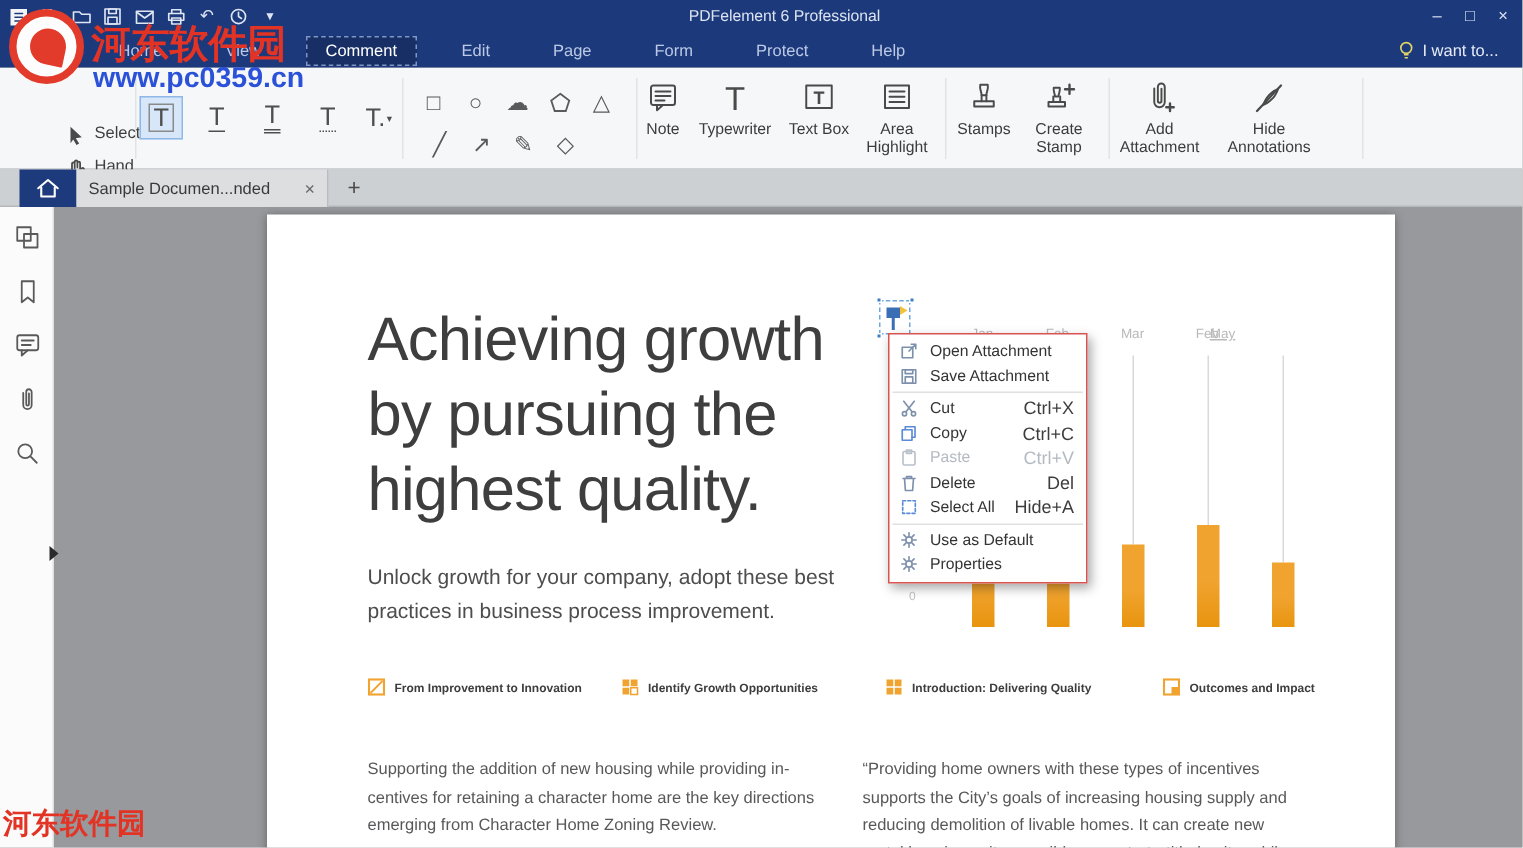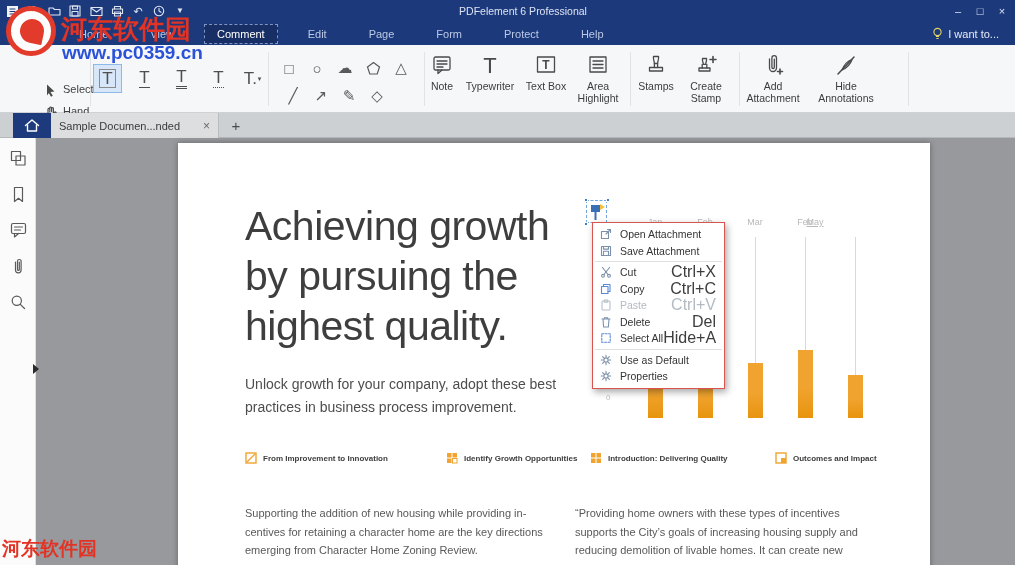--- a/index.html
+++ b/index.html
@@ -74,21 +74,21 @@
 
   
   .pin-wrap { position:absolute; left:408px; top:57px; width:22px; height:24px; z-index:20; }
   .pin-outline { position:absolute; left:1px; top:1px; width:19px; height:21px; outline:1px dashed #6fa6dd; }
   .handle { position:absolute; width:4px; height:4px; background:#3e7fc1; border:1px solid #fff; }
 
   
   .ctx { position:absolute; left:592px; top:222px; width:133px; background:#fff; border:1px solid #d9534f; box-shadow:2px 3px 7px rgba(0,0,0,.35); padding:3px 0; z-index:30; }
   .ctx-item { position:relative; height:16.5px; display:flex; align-items:center; font-size:10.5px; color:#333; padding:0 8px 0 27px; white-space:nowrap; }
   .ctx-item.disabled { color:#b3bac2; }
-  .ctx-item .sc { margin-left:auto; color:#3d3d3d; font-size:16px; }
+  .ctx-item .sc { margin-left:auto; color:#3d3d3d; font-size:12px; }
   .ctx-item.disabled .sc { color:#b3bac2; }
   .ctx-sep { height:1px; background:#e0e0e0; margin:2px 2px; }
   .ctx-ico { position:absolute; left:7px; top:2px; width:12px; height:12px; }
   .ctx-ico svg { stroke:#7d90ab; fill:none; stroke-width:1.1; stroke-linecap:round; stroke-linejoin:round; }
   .ctx-ico.blue svg { stroke:#5b8ad6; }
   .ctx-ico.gray svg { stroke:#b8c0ca; }
 
   
   .wm-top { position:absolute; left:6px; top:4px; z-index:50; }
   .wm-logo { position:absolute; left:0; top:2px; width:50px; height:50px; border:5px solid #e23b2b; border-radius:50%; background:#fdfdfd; }
@@ -385,21 +385,21 @@
       </div>
 
     <div class="features">
       <div class="feature" style="left:67px;">
         <svg width="12" height="12">
             <rect x="1" y="1" width="10" height="10" fill="none" stroke="#f0a32e" stroke-width="1.4"></rect>
             <path d="M2 10L10 2" stroke="#f0a32e" stroke-width="1.2"></path>
           </svg>
         <span class="flabel">From Improvement to Innovation</span>
       </div>
-      <div class="feature" style="left:268px;text-align:center;">
+      <div class="feature" style="left:236px;text-align:center;">
         <svg width="12" height="12">
             <rect x="1" y="1" width="4.5" height="4.5" fill="#f0a32e"></rect>
             <rect x="6.5" y="1" width="4.5" height="4.5" fill="#f0a32e"></rect>
             <rect x="1" y="6.5" width="4.5" height="4.5" fill="#f0a32e"></rect>
             <rect x="6.5" y="6.5" width="4.5" height="4.5" fill="none" stroke="#f0a32e"></rect>
           </svg>
         <span class="flabel">Identify Growth Opportunities</span>
       </div>
       <div class="feature" style="left:412px;">
         <svg width="12" height="12">

